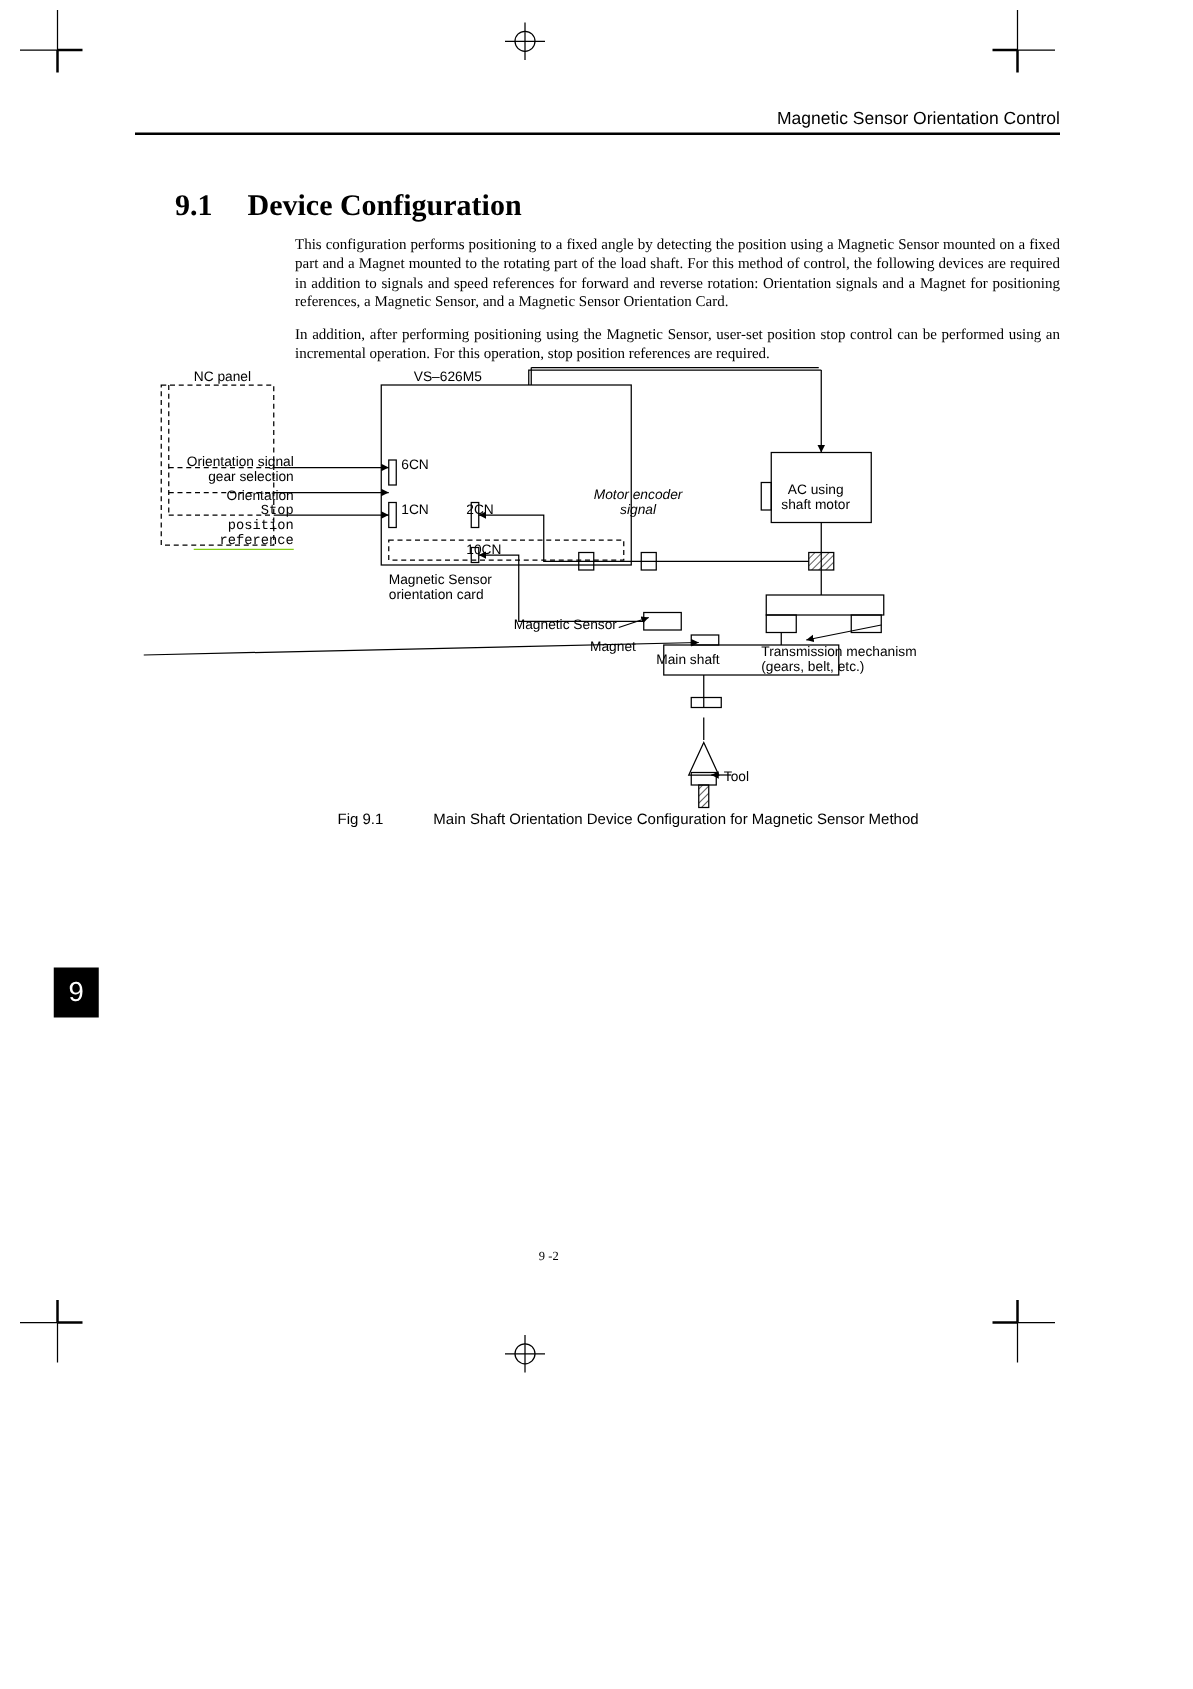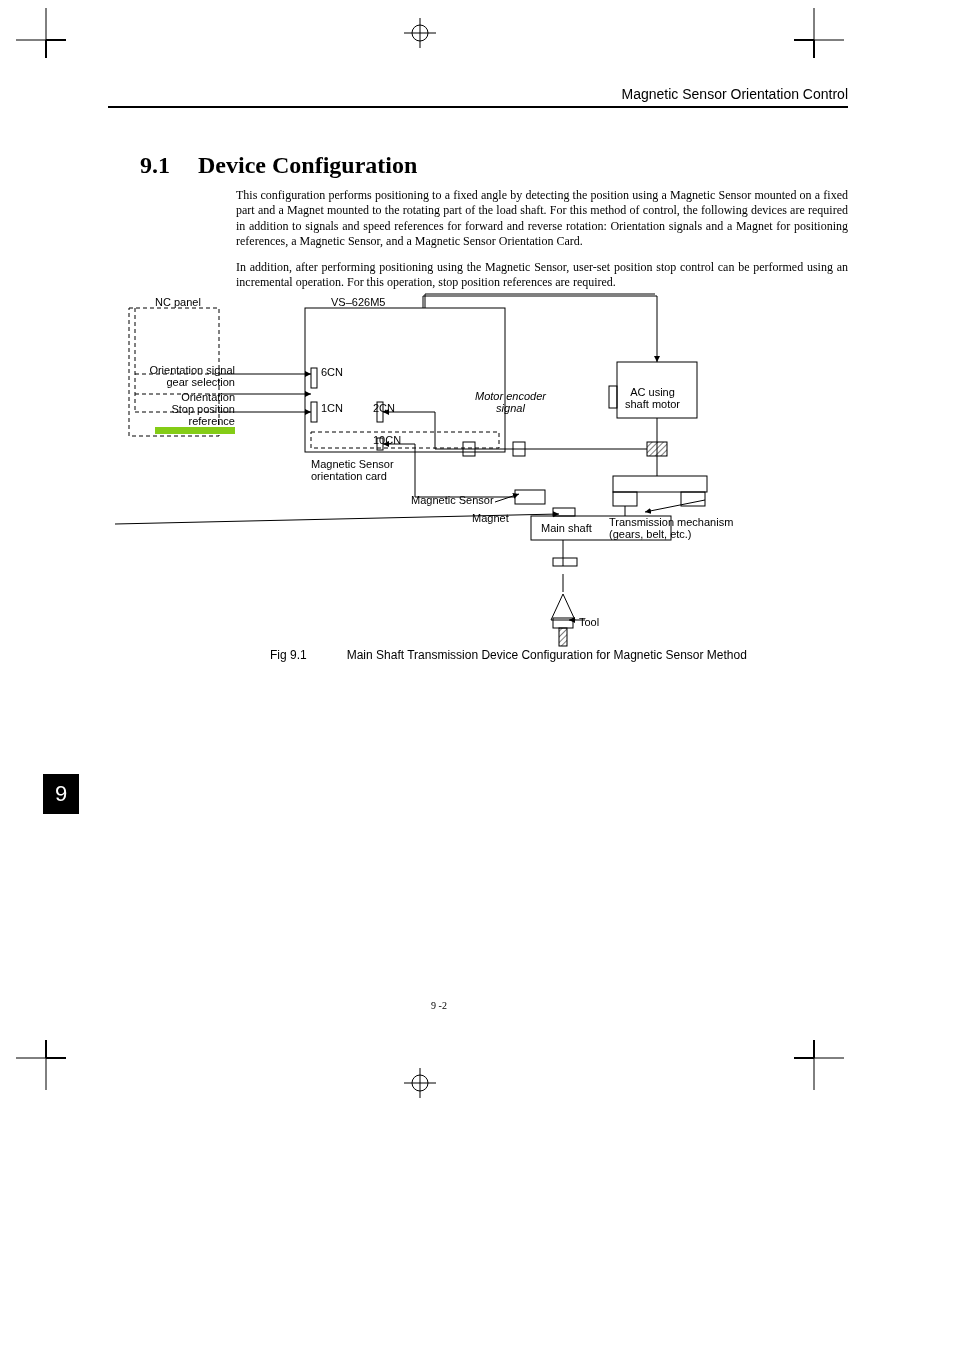--- a/index.html
+++ b/index.html
@@ -245,39 +245,39 @@
       <line x1="470" y1="326" x2="454" y2="326" marker-end="url(#arr)"></line>
     </g>
   </svg>
 
   
   <div class="diag-label" style="left:40px; top:2px;">NC panel</div>
   <div class="diag-label" style="left:216px; top:2px;">VS–626M5</div>
   <div class="diag-label" style="left:30px; top:70px; text-align:right; width:90px; white-space:pre-line;">Orientation signal
 gear selection</div>
   <div class="diag-label" style="left:54px; top:97px; text-align:right; width:66px;">Orientation</div>
-  <div class="diag-label" style="left:40px; top:109px; text-align:right; width:80px; white-space:pre-line; border-bottom:7px solid #84cc16;">Stop position
+  <div class="diag-label" style="left:40px; top:109px; text-align:right; width:80px; white-space:pre-line; border-bottom:1px solid #84cc16;font-family:Liberation Mono, monospace;">Stop position
 reference</div>
   <div class="diag-label" style="left:206px; top:72px;">6CN</div>
   <div class="diag-label" style="left:206px; top:108px;">1CN</div>
   <div class="diag-label" style="left:258px; top:108px;">2CN</div>
   <div class="diag-label" style="left:258px; top:140px;">10CN</div>
   <div class="diag-label" style="left:196px; top:164px; white-space:pre-line;">Magnetic Sensor
 orientation card</div>
   <div class="diag-label" style="left:360px; top:96px; white-space:pre-line; text-align:center;font-style:italic;">Motor encoder
 signal</div>
   <div class="diag-label" style="left:510px; top:92px; white-space:pre-line; text-align:center;">AC using
 shaft motor</div>
   <div class="diag-label" style="left:296px; top:200px;">Magnetic Sensor</div>
   <div class="diag-label" style="left:357px; top:218px;">Magnet</div>
-  <div class="diag-label" style="left:426px; top:228px;">Main shaft</div>
+  <div class="diag-label" style="left:410px; top:228px;">Main shaft</div>
   <div class="diag-label" style="left:494px; top:222px; white-space:pre-line;">Transmission mechanism
 (gears, belt, etc.)</div>
   <div class="diag-label" style="left:464px; top:322px;">Tool</div>
 </div>
 
 <div class="caption">
-  <span class="caption-num">Fig 9.1</span><span>Main Shaft Transmission Device Configuration for Magnetic Sensor Method</span>
+  <span class="caption-num">Fig 9.1</span><span>Main Shaft Orientation Device Configuration for Magnetic Sensor Method</span>
 </div>
 
 <div class="chapter-tab">9</div>
 
 <div class="page-number">9 -2</div>
 
 </body></html>

